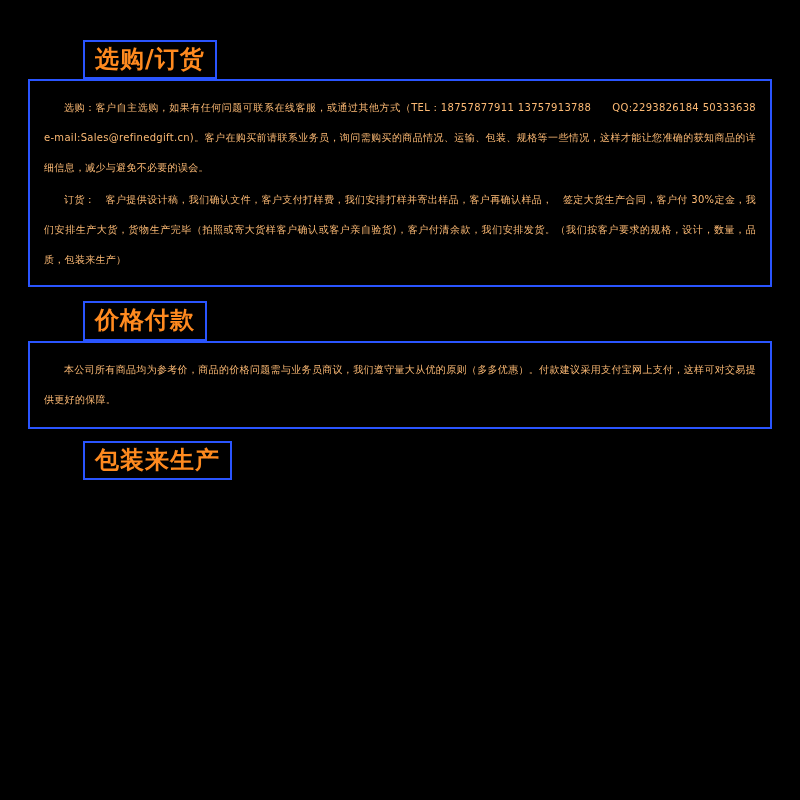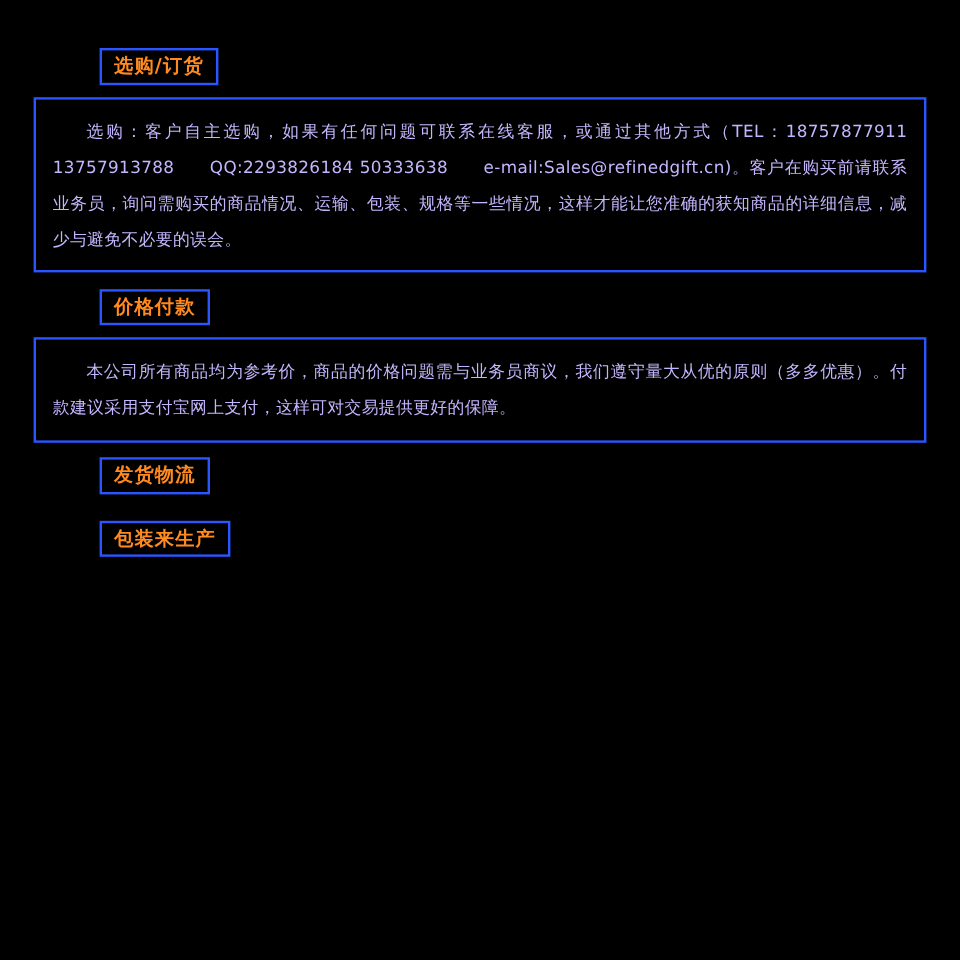--- a/index.html
+++ b/index.html
@@ -21,39 +21,38 @@
     padding: 40px 28px 20px 28px;
     background: #000000;
     position: relative;
   }
   .section {
     margin-bottom: 6px;
   }
   .section-title {
     display: inline-block;
     color: #ff8a1f;
-    font-size: 16px;
+    font-size: 24px;
     font-weight: bold;
     letter-spacing: 1px;
     border: 2px solid #2a55ff;
     padding: 4px 10px 5px 10px;
     margin-left: 55px;
-    margin-bottom: 10px;
     line-height: 1.1;
   }
   .section-body {
     border: 2px solid #2a55ff;
     padding: 12px 14px 12px 14px;
     box-sizing: border-box;
     width: 100%;
   }
   .para {
-    font-size: 14px;
+    font-size: 10px;
     line-height: 30px;
-    color: #c4b5fd;
+    color: #fdba74;
     text-indent: 2em;
     margin: 0;
     letter-spacing: 0.3px;
     text-align: justify;
   }
   .para + .para {
     margin-top: 2px;
   }
   .s-order .section-body { padding-bottom: 10px; }
   .s-price { margin-top: 14px; }
@@ -62,31 +61,31 @@
 </style>
 </head>
 <body>
 
 <div class="page">
 
   <div class="section s-order">
     <div class="section-title">选购/订货</div>
     <div class="section-body">
       <p class="para">选购：客户自主选购，如果有任何问题可联系在线客服，或通过其他方式（TEL：18757877911 13757913788　　QQ:2293826184 50333638　　e-mail:Sales@refinedgift.cn)。客户在购买前请联系业务员，询问需购买的商品情况、运输、包装、规格等一些情况，这样才能让您准确的获知商品的详细信息，减少与避免不必要的误会。</p>
+      <p class="para">订货：　客户提供设计稿，我们确认文件，客户支付打样费，我们安排打样并寄出样品，客户再确认样品，　签定大货生产合同，客户付 30%定金，我们安排生产大货，货物生产完毕（拍照或寄大货样客户确认或客户亲自验货)，客户付清余款，我们安排发货。（我们按客户要求的规格，设计，数量，品质，包装来生产）</p>
     </div>
   </div>
 
   <div class="section s-price">
     <div class="section-title">价格付款</div>
     <div class="section-body">
       <p class="para">本公司所有商品均为参考价，商品的价格问题需与业务员商议，我们遵守量大从优的原则（多多优惠）。付款建议采用支付宝网上支付，这样可对交易提供更好的保障。</p>
     </div>
   </div>
 
   <div class="section s-ship">
-    <div class="section-title">发货物流</div>
   </div>
 
   <div class="section s-after">
     <div class="section-title">包装来生产</div>
   </div>
 
 </div>
 
 </body></html>

